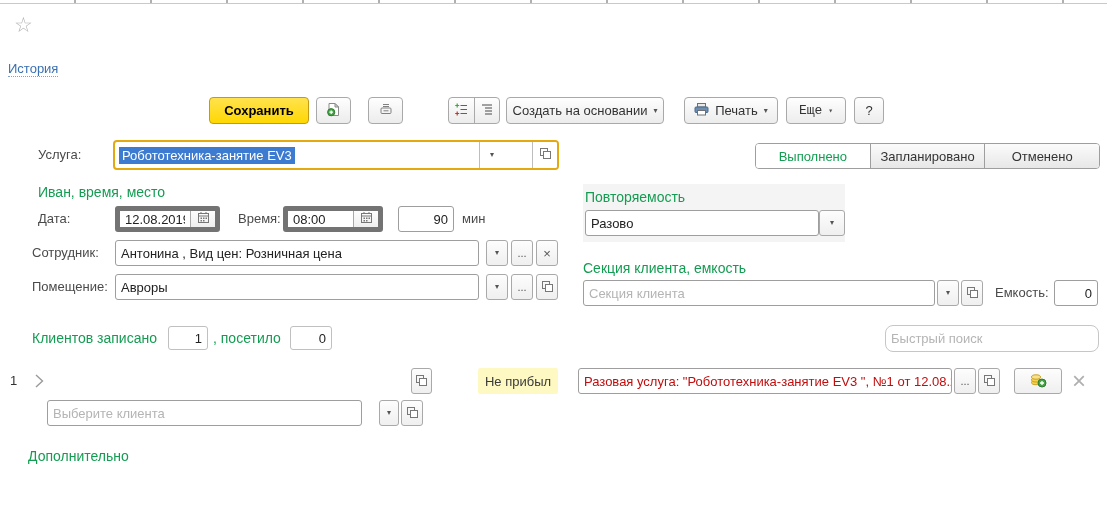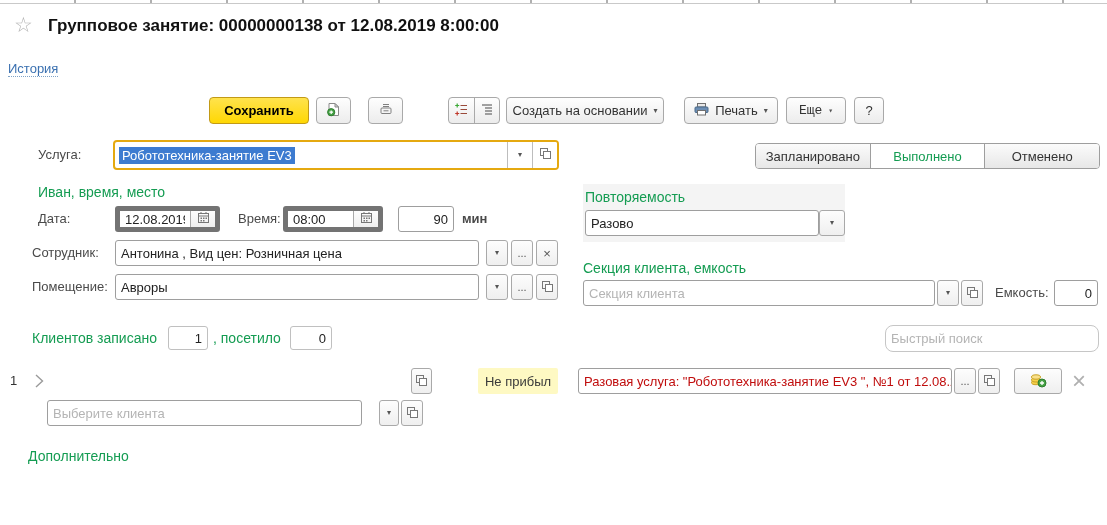--- a/index.html
+++ b/index.html
@@ -24,21 +24,21 @@
                font-family:"Liberation Sans",sans-serif;color:#222;background:transparent;}
   .cellbtn{width:24px;border-left:1px solid #a9a9a9;background:linear-gradient(#fdfdfd,#efefef);
            display:flex;align-items:center;justify-content:center;}
   .sq-btn{border:1px solid #a9a9a9;border-radius:3px;background:linear-gradient(#fdfdfd,#efefef);
           display:flex;align-items:center;justify-content:center;color:#555;font-size:11px;}
   .seg-group{border:1px solid #9e9e9e;border-radius:4px;display:flex;overflow:hidden;background:#fff;}
   .seg{flex:1;display:flex;align-items:center;justify-content:center;font-size:13px;color:#333;
        background:linear-gradient(#fbfbfb,#e7e7e7);border-left:1px solid #9e9e9e;}
   .seg:first-child{border-left:none;}
   .seg.active{background:#fff;color:#149C52;}
-  .svc-wrap{border:2px solid #E5A910;border-radius:4px;background:#fff;display:flex;align-items:stretch;overflow:hidden;}
+  .svc-wrap{border:2px solid #E5A910;border-radius:4px;background:#fff;display:flex;align-items:stretch;overflow:hidden;gap:28px;}
   .svc-text{flex:1;display:flex;align-items:center;padding:0 4px;}
   .sel-blue{background:#3D7BD0;color:#fff;padding:1px 3px;}
   .svc-cell{width:24px;border-left:1px solid #bdbdbd;background:#fff;display:flex;align-items:center;justify-content:center;}
   .panel{background:#f4f4f4;}
   .badge{background:#fef9c3;color:#3a3a3a;display:flex;align-items:center;justify-content:center;
          font-size:13px;border-radius:2px;}
   .redtext{color:#C00D0D;}
   .topruler{height:4px;border-bottom:1px solid #c9c9c9;
     background-image:repeating-linear-gradient(90deg,transparent 0,transparent 74px,#b0b0b0 74px,#b0b0b0 76px);}
   .star{font-size:21px;color:#b5b5b5;line-height:1;}
@@ -47,21 +47,20 @@
   .numright{text-align:right;}
 </style>
 </head>
 <body>
 
 <div id="app">
 
   <div class="abs topruler" style="left:0;top:0;width:1107px;"></div>
 
   <span class="abs star" style="left:14px;top:14px;">☆</span>
-  <div class="abs title" style="left:48px;top:16px;">Групповое занятие: 00000000138 от 12.08.2019 8:00:00</div>
   <a class="abs link" style="left:8px;top:61px;">История</a>
 
   <div class="abs tb-btn save" style="left:209px;top:97px;width:100px;">Сохранить</div>
 
   <div class="abs tb-btn" style="left:316px;top:97px;width:35px;">
     <span>
       <svg width="15" height="15" viewBox="0 0 15 15">
           <path d="M3 1.5 h6 l3.5 3.5 v8.5 h-9.5 z" fill="#fff" stroke="#8a8a8a"></path>
           <path d="M9 1.5 l3.5 3.5 h-3.5 z" fill="#d8d8d8" stroke="#8a8a8a"></path>
           <circle cx="5.2" cy="10.2" r="3.6" fill="#47A347" stroke="#2e7d2e"></circle>
@@ -139,22 +138,22 @@
       </div>
     <div class="svc-cell">
       <span><svg width="13" height="13" viewBox="0 0 13 13">
             <rect x="1.5" y="1.5" width="7" height="7" fill="none" stroke="#777"></rect>
             <rect x="4.5" y="4.5" width="7" height="7" fill="#fff" stroke="#777"></rect>
           </svg></span>
     </div>
   </div>
 
   <div class="abs seg-group" style="left:755px;top:143px;width:345px;height:26px;">
+    <div class="seg active">Выполнено</div>
     <div class="seg">Запланировано</div>
-    <div class="seg active">Выполнено</div>
     <div class="seg">Отменено</div>
   </div>
 
   <div class="abs green-h" style="left:38px;top:184px;">Иван, время, место</div>
 
   <div class="abs lbl" style="left:38px;top:211px;">Дата:</div>
   <div class="abs wrapf" style="left:115px;top:206px;width:105px;height:26px;">
     <input value="12.08.2019" style="">
     <div class="cellbtn">
       <span><svg width="13" height="13" viewBox="0 0 13 13">
@@ -183,21 +182,21 @@
             <rect x="3.5" y="6.5" width="1.5" height="1.5" fill="#777"></rect>
             <rect x="6" y="6.5" width="1.5" height="1.5" fill="#777"></rect>
             <rect x="8.5" y="6.5" width="1.5" height="1.5" fill="#777"></rect>
             <rect x="3.5" y="9" width="1.5" height="1.5" fill="#777"></rect>
             <rect x="6" y="9" width="1.5" height="1.5" fill="#777"></rect>
           </svg></span>
     </div>
   </div>
 
   <input class="abs fld numright" style="left: 398px; top: 206px; width: 56px; height: 26px;" value="90">
-  <div class="abs lbl" style="left:462px;top:211px;font-weight:bold;">мин</div>
+  <div class="abs lbl" style="left:462px;top:211px;">мин</div>
 
   <div class="abs lbl" style="left:32px;top:245px;">Сотрудник:</div>
   <input class="abs fld" style="left: 115px; top: 240px; width: 364px; height: 26px;" value="Антонина , Вид цен: Розничная цена">
   <div class="abs sq-btn" style="left:486px;top:240px;width:22px;height:26px;">
       <span class="caret">▾</span>
     </div>
   <div class="abs sq-btn" style="left:511px;top:240px;width:22px;height:26px;">...</div>
   <div class="abs sq-btn" style="left:536px;top:240px;width:22px;height:26px;font-size:13px;">×</div>
 
   <div class="abs lbl" style="left:32px;top:279px;">Помещение:</div>

